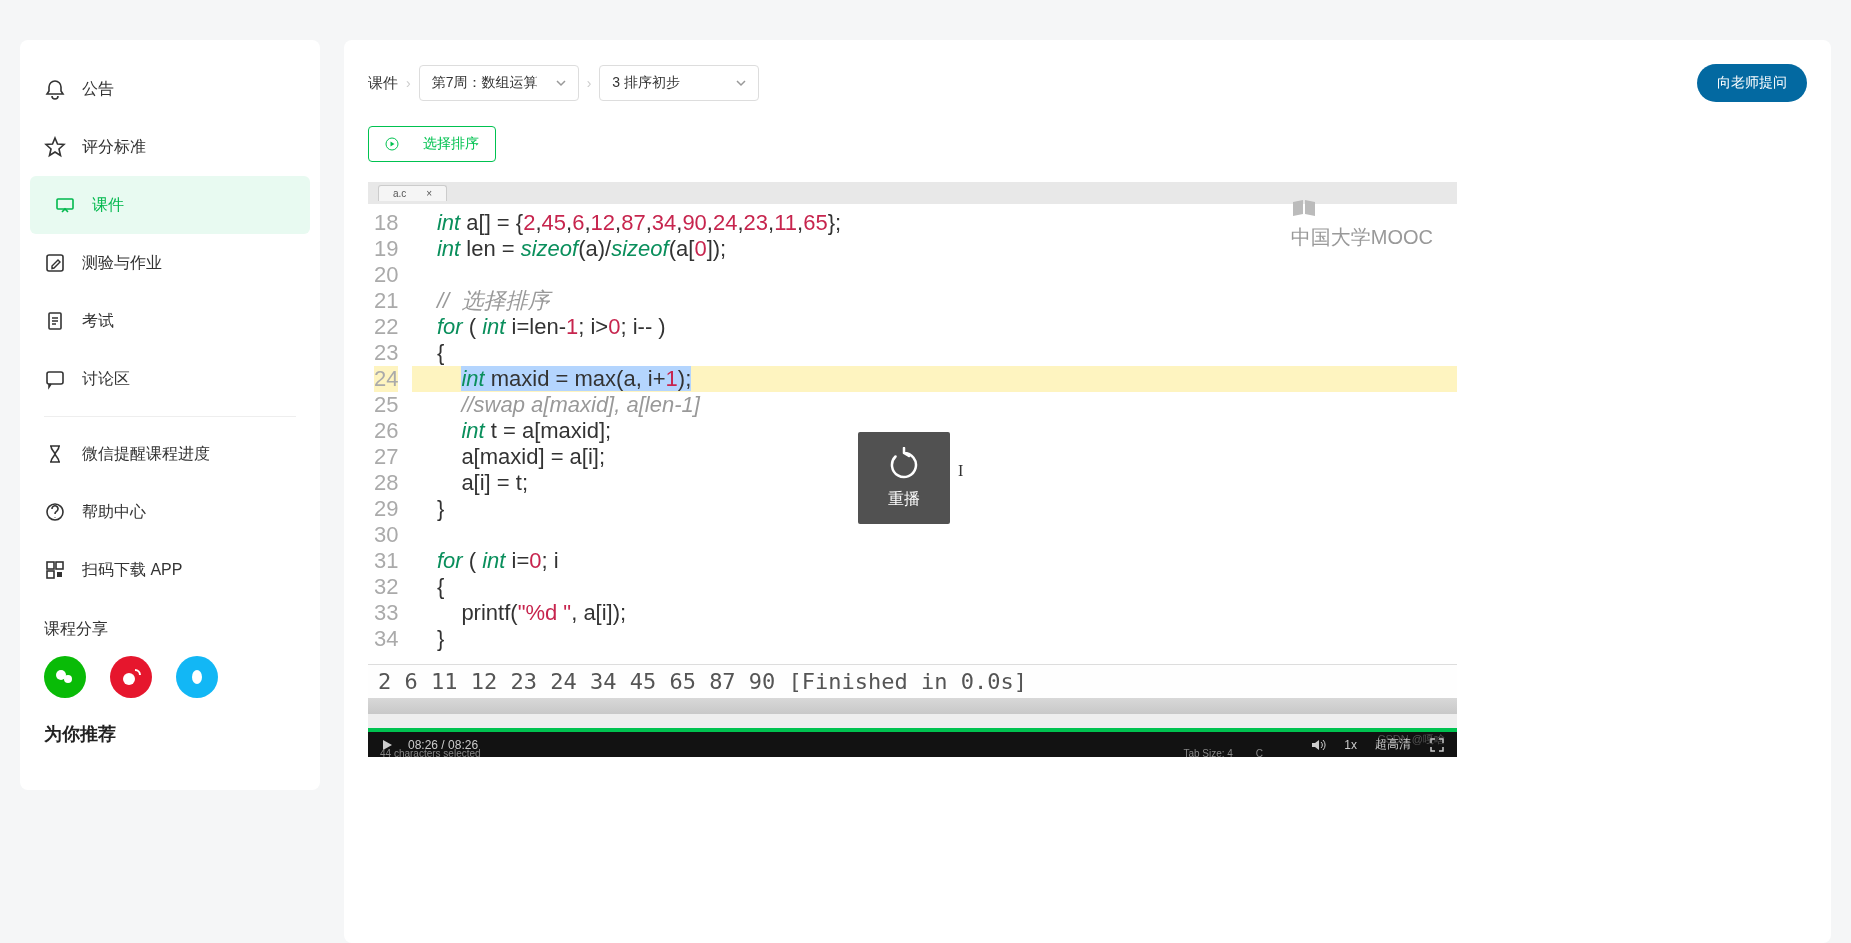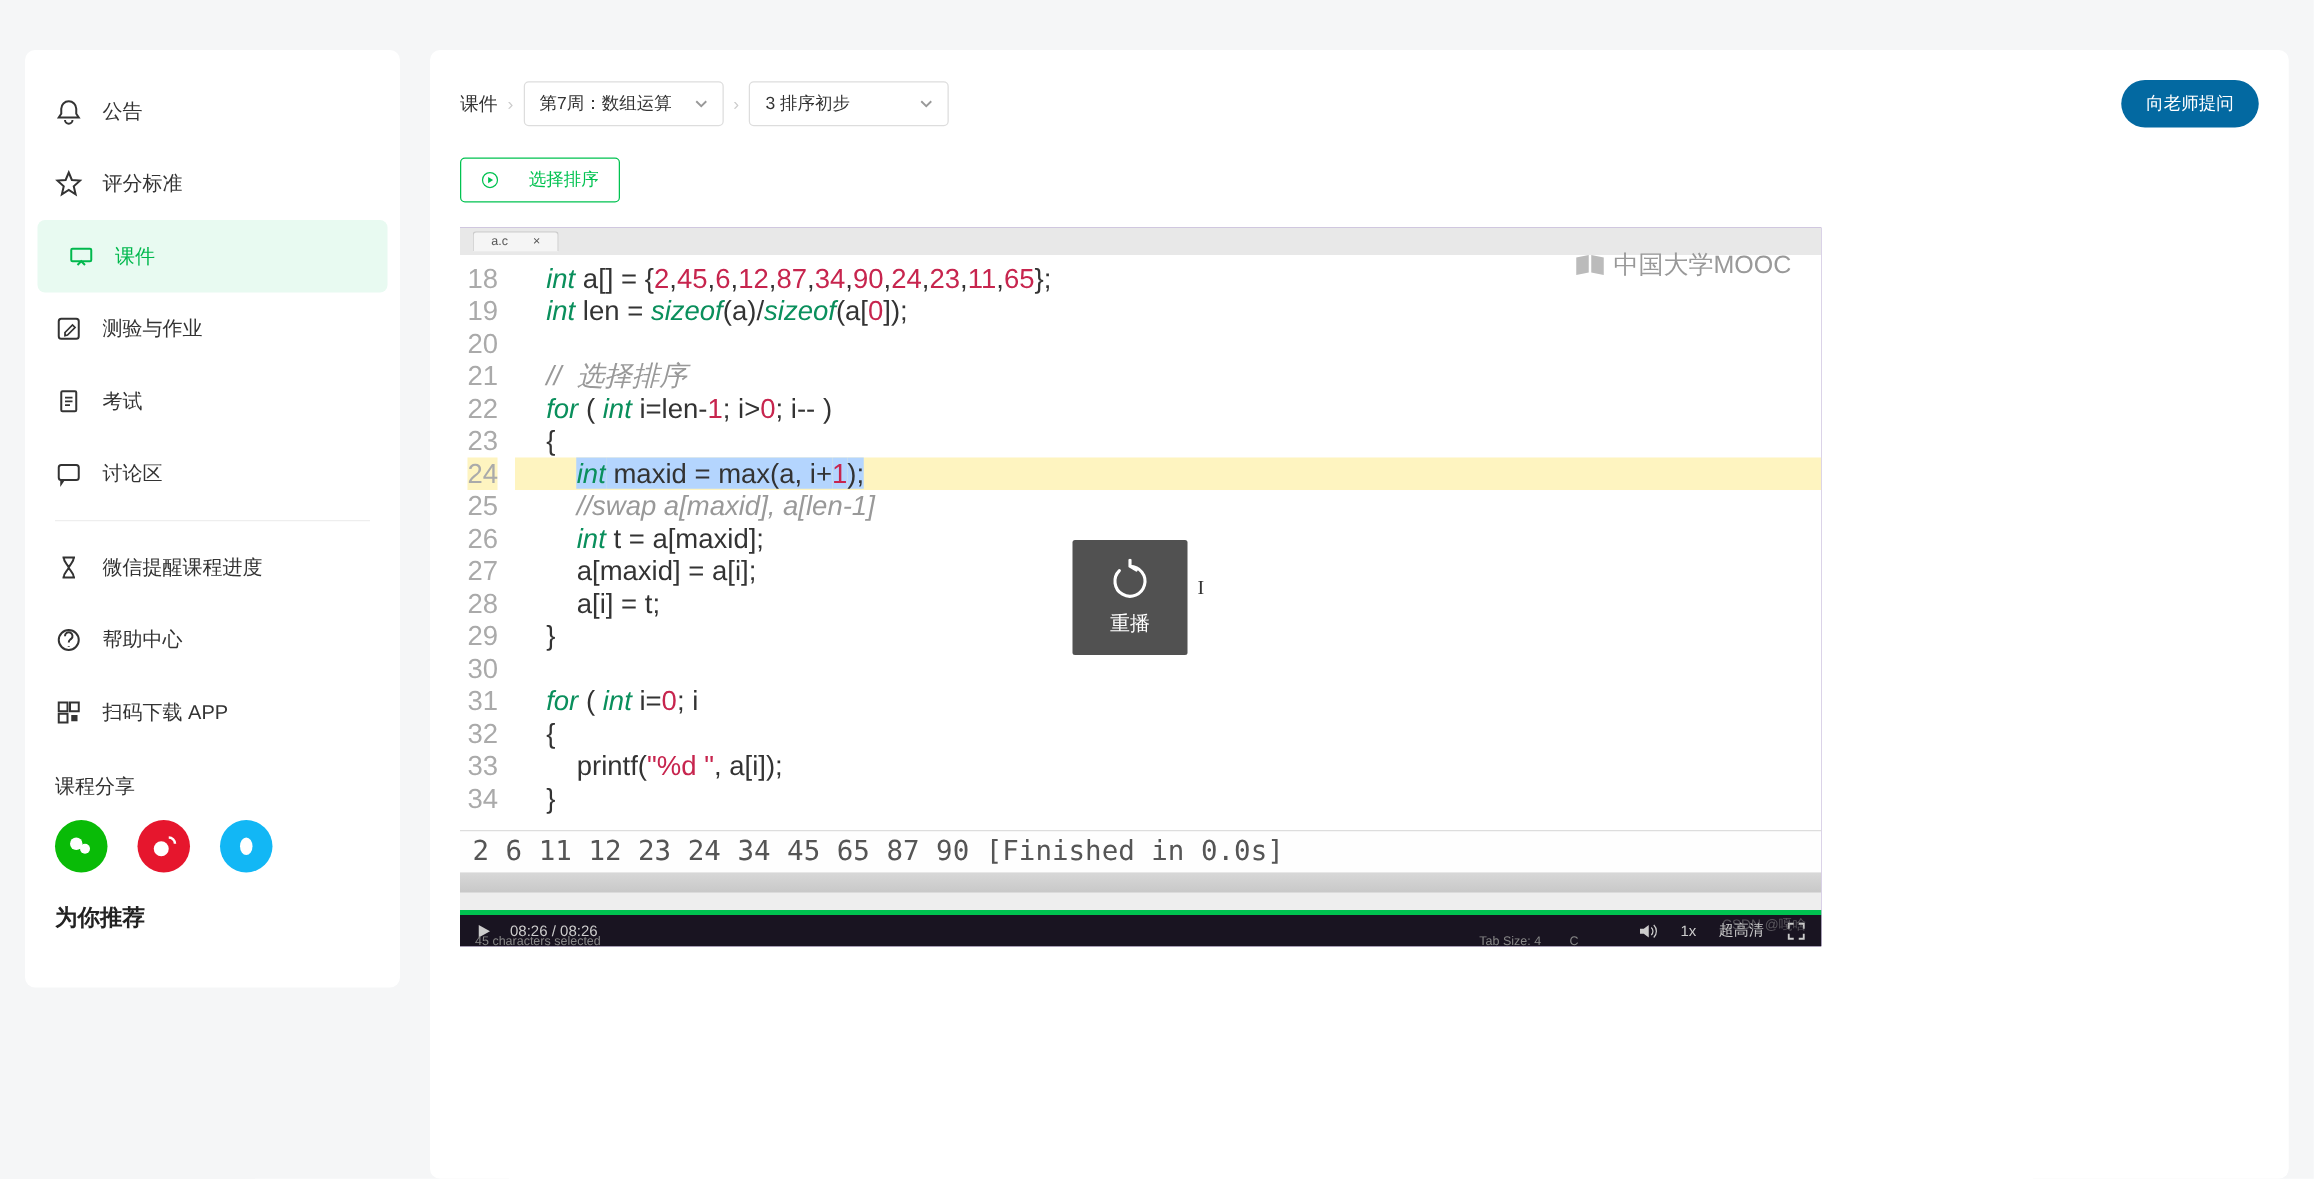--- a/index.html
+++ b/index.html
@@ -19,37 +19,37 @@
 .qq-b { background: #12b7f5; }
 .rec-section { padding: 24px; }
 .rec-title { font-size: 18px; font-weight: 600; color: #222; }
 .main { flex: 1; background: #fff; border-radius: 8px; padding: 24px; min-width: 0; }
 .breadcrumb { display: flex; align-items: center; gap: 8px; margin-bottom: 24px; }
 .bc-text { color: #333; font-size: 15px; }
 .bc-sep { color: #ccc; font-size: 14px; }
 .bc-select { display: flex; align-items: center; gap: 0; border: 1px solid #ddd; padding: 8px 12px; border-radius: 4px; color: #333; cursor: pointer; min-width: 160px; justify-content: space-between; font-size: 14px; }
 .ask-btn { margin-left: auto; background: #0369a1; color: #fff; border: none; padding: 10px 20px; border-radius: 20px; font-size: 14px; cursor: pointer; }
 .chip { display: inline-flex; align-items: center; gap: 24px; border: 1px solid #00c250; color: #00c250; padding: 8px 16px; border-radius: 4px; font-size: 14px; cursor: pointer; margin-bottom: 20px; }
-.video-wrap { background: #4c1d95; position: relative; width: 1089px; max-width: 100%; }
+.video-wrap { background: #000000; position: relative; width: 1089px; max-width: 100%; }
 .video-inner { position: relative; background: #eee; height: 546px; overflow: hidden; }
 .tab-bar { background: #e8e8e8; height: 22px; display: flex; align-items: center; padding-left: 10px; }
 .file-tab { background: #f5f5f5; border: 1px solid #ccc; border-bottom: none; padding: 2px 14px; font-size: 10px; color: #555; display: flex; gap: 20px; border-radius: 3px 3px 0 0; }
 .code-area { background: #fff; display: flex; font-family: Menlo, Monaco, monospace; font-size: 22px; height: 460px; }
 .gutter { background: #fff; padding: 6px 10px 6px 6px; text-align: right; color: #aaa; line-height: 26px; }
 .gutter .hl { background: #fef4c0; display: block; }
 .code-body { padding: 6px 0 6px 4px; line-height: 26px; color: #333; white-space: pre; position: relative; flex: 1; }
 .kw { color: #0a8f5c; font-style: italic; }
 .num { color: #c7254e; }
 .cm { color: #999; font-style: italic; }
 .str { color: #c7254e; }
 .sel { background: #b4d5fe; }
 .hl-line { background: #fef4c0; display: inline-block; width: 100%; }
 .output-line { background: #fefefe; font-family: Menlo, Monaco, monospace; font-size: 22px; color: #555; padding: 4px 10px; border-top: 1px solid #ddd; }
 .status-bar { background: linear-gradient(#d8d8d8,#c8c8c8); height: 16px; }
-.mooc-logo { position: absolute; top: 16px; right: 24px; color: #999; font-size: 20px; font-weight: 500; display: flex; align-items: center; gap: 6px; z-index: 2; }
+.mooc-logo { position: absolute; top: 16px; right: 24px; color: #999; font-size: 20px; font-weight: 500; display: flex; gap: 6px; z-index: 2; flex-direction: column; }
 .replay { position: absolute; top: 250px; left: 490px; width: 92px; height: 92px; background: rgba(50,50,50,0.85); display: flex; flex-direction: column; align-items: center; justify-content: center; color: #fff; gap: 6px; cursor: pointer; border-radius: 2px; z-index: 2; }
 .cursor-i { position: absolute; top: 280px; left: 590px; width: 2px; height: 18px; color: #333; font-family: serif; z-index: 2; }
 .progress { height: 4px; background: #00c250; width: 100%; }
 .controls { background: rgba(20,20,20,0.9); color: #ccc; display: flex; align-items: center; padding: 4px 12px; font-size: 12px; position: relative; }
 .controls .time { margin-left: 14px; }
 .controls .right { margin-left: auto; display: flex; align-items: center; gap: 18px; }
 .selinfo { position: absolute; bottom: -2px; left: 12px; font-size: 10px; color: #888; }
 .watermark { position: absolute; right: 12px; bottom: 10px; color: rgba(150,150,150,0.5); font-size: 11px; z-index: 3; }
 svg { display: block; }
 </style>
@@ -256,21 +256,21 @@
               <path d="M2 6h3l4-3v10l-4-3H2z" fill="#ccc"></path>
               <path d="M11 5a4 4 0 010 6M13 3a7 7 0 010 10" stroke="#ccc" fill="none"></path>
             </svg>
           <span>1x</span>
           <span>超高清</span>
           <svg width="16" height="16" viewBox="0 0 16 16" stroke="#ccc" fill="none" stroke-width="1.5">
               <path d="M2 6V2h4M14 6V2h-4M2 10v4h4M14 10v4h-4"></path>
             </svg>
         </div>
         <div class="selinfo">
-          <span>45 characters selected</span>
+          <span>44 characters selected</span>
           <span style="margin-left:700px">Tab Size: 4</span>
           <span style="margin-left:20px">C</span>
         </div>
       </div>
       <div class="watermark">CSDN @嘎啥</div>
     </div>
   </main>
 </div>
 
 </body></html>

